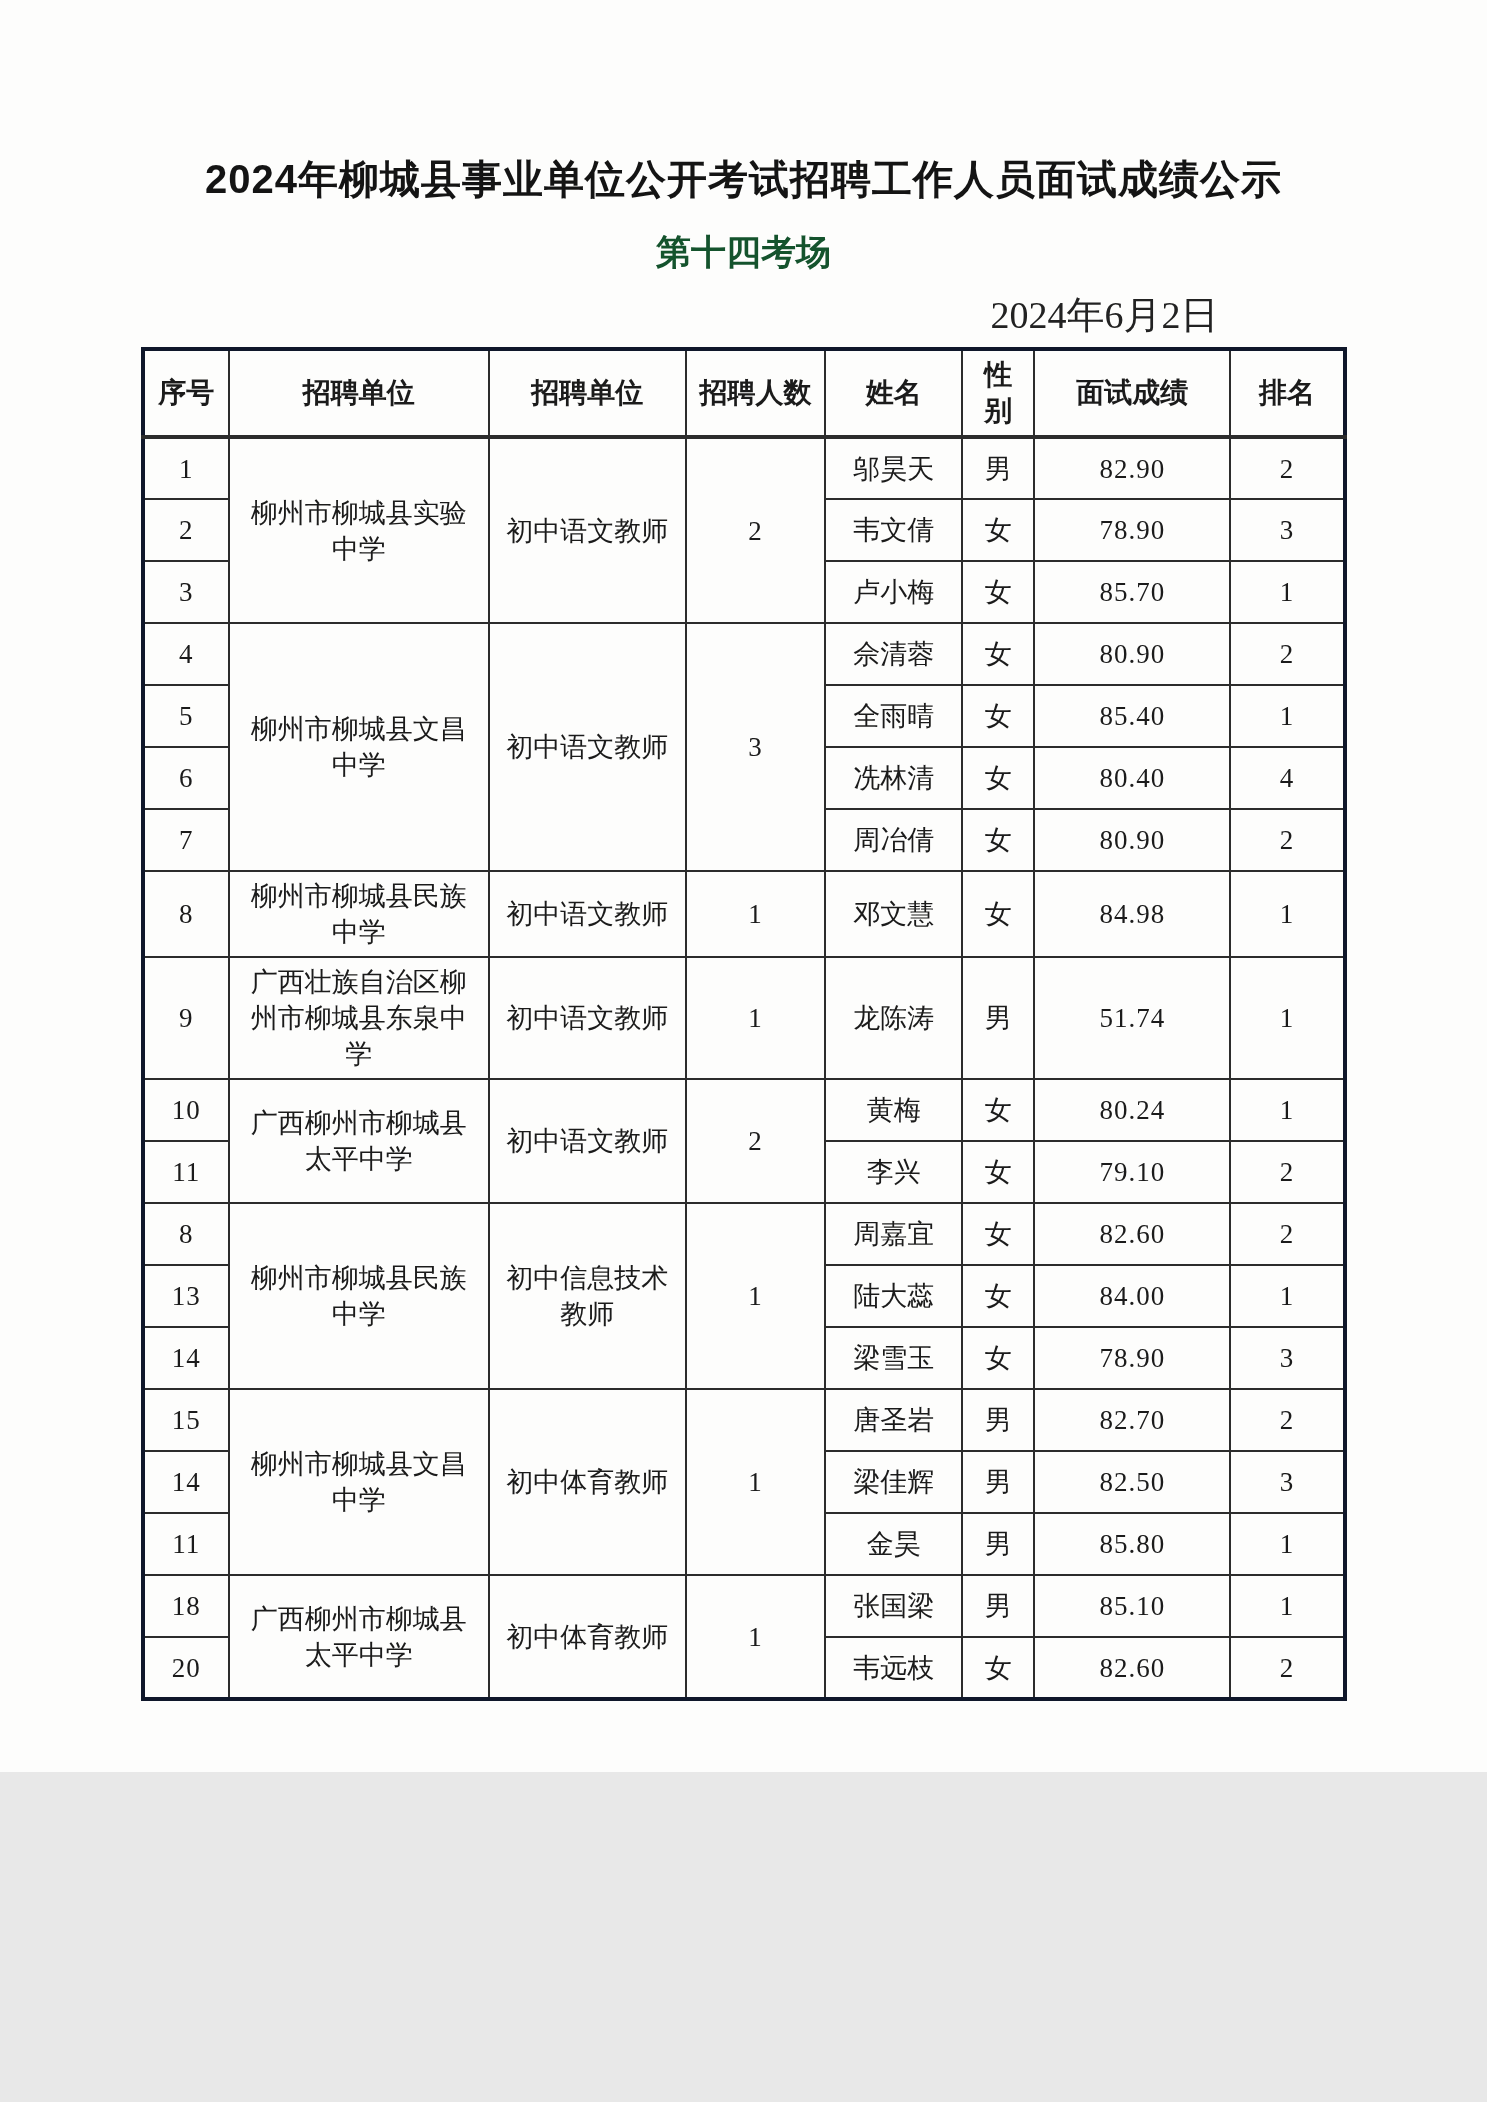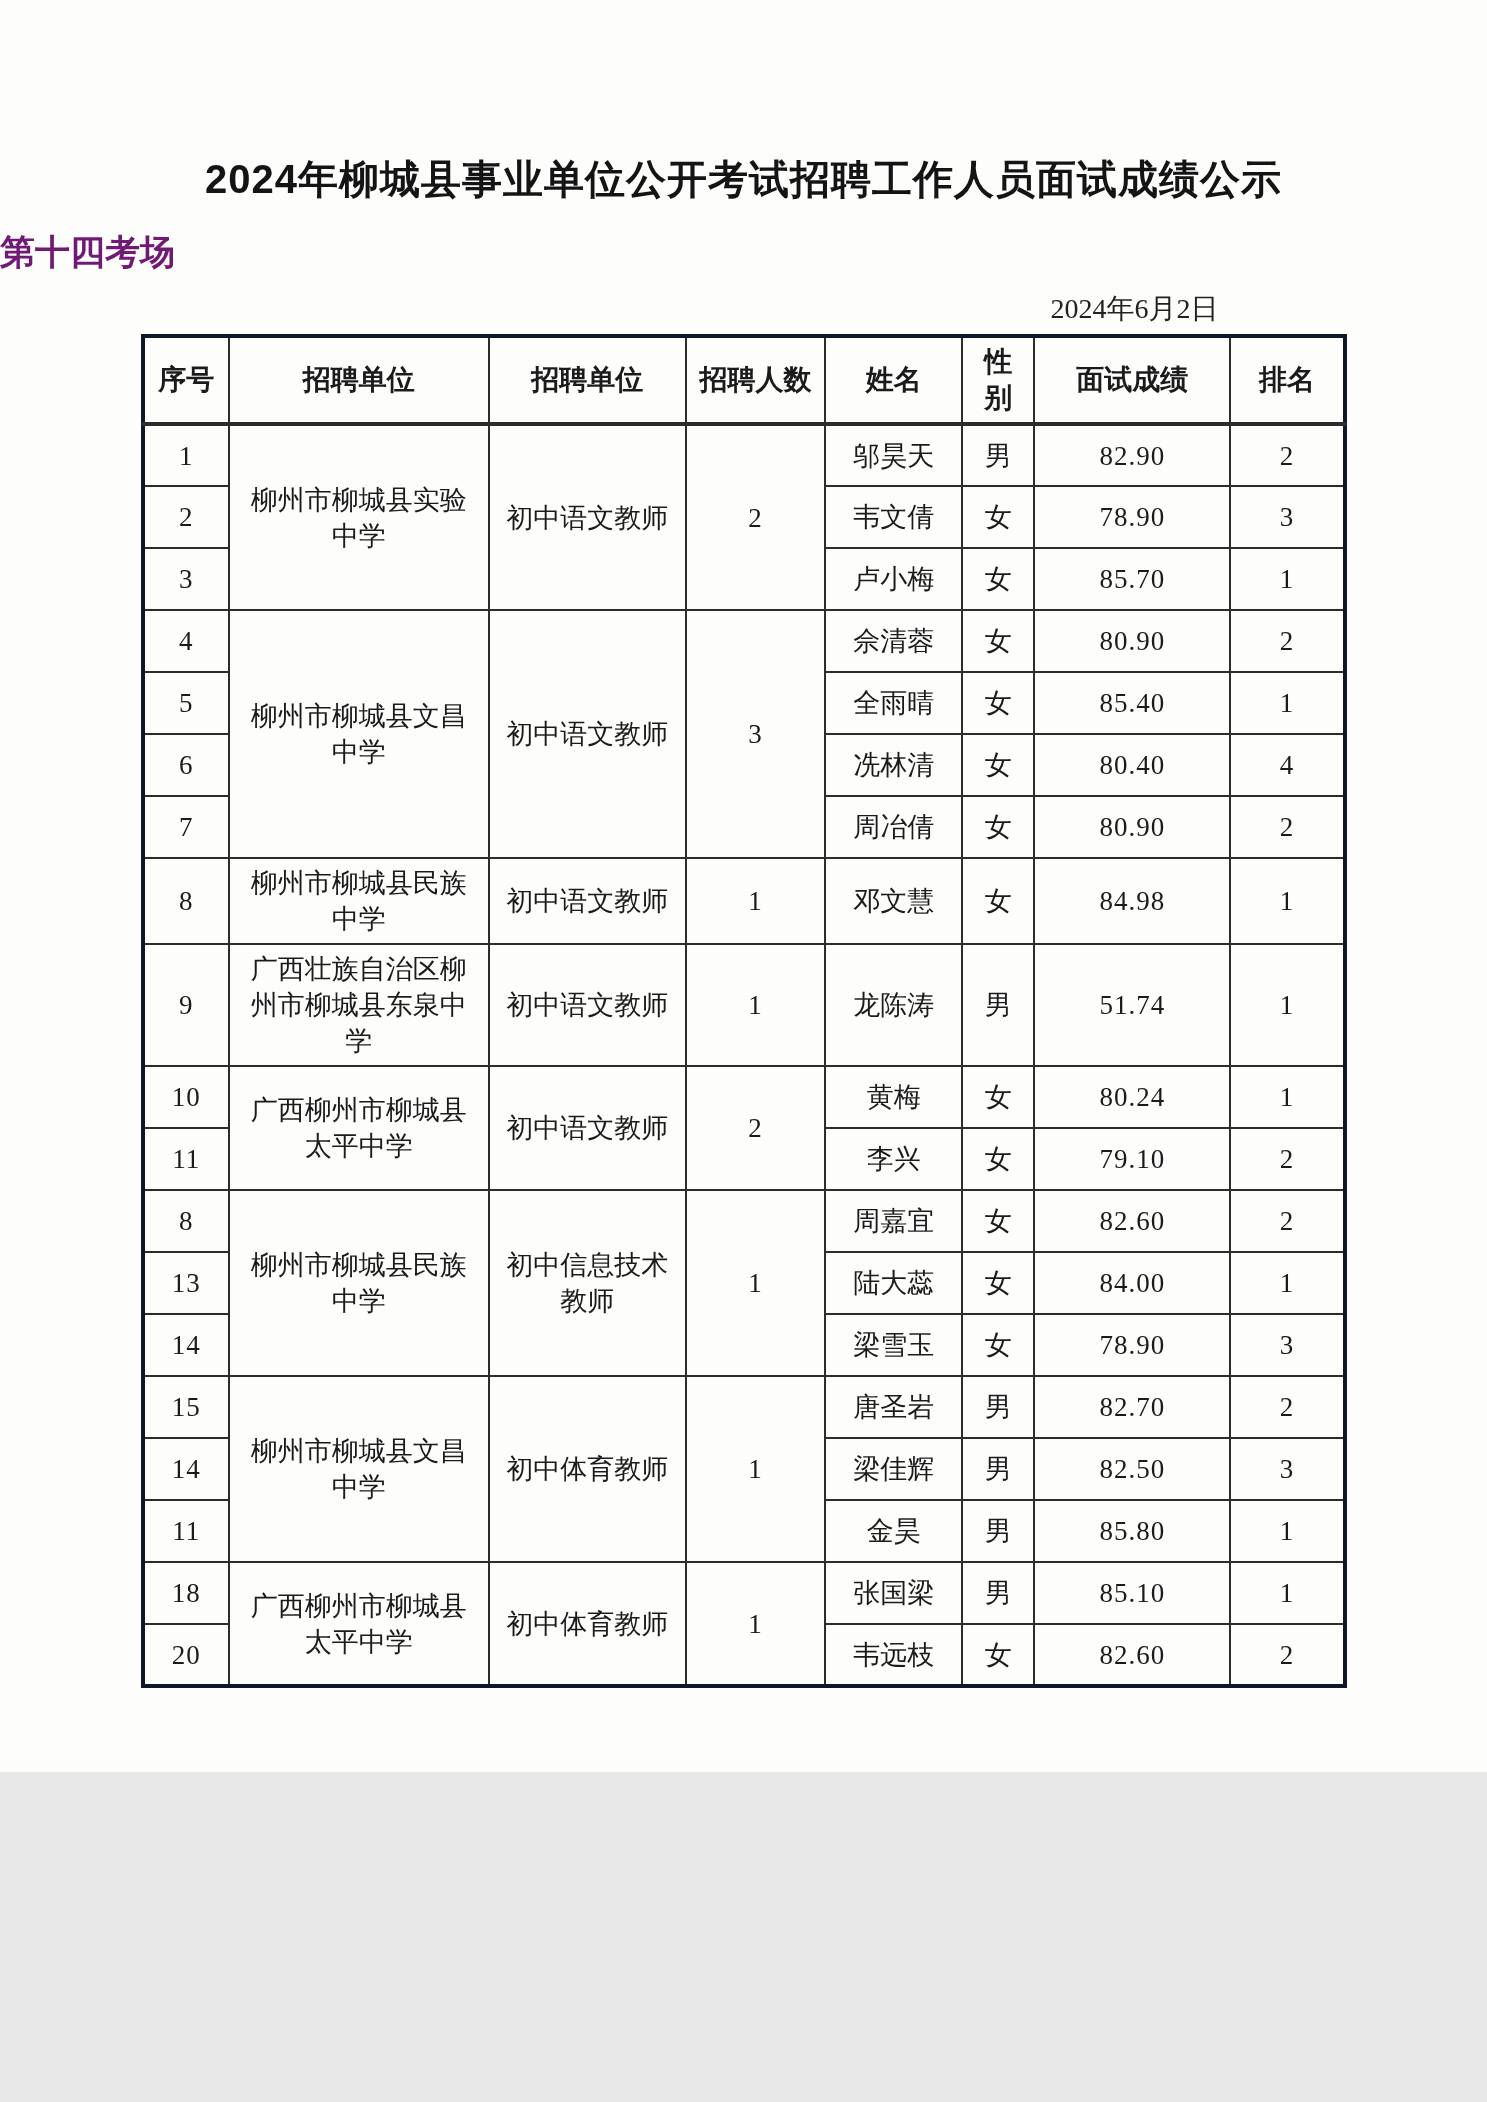--- a/index.html
+++ b/index.html
@@ -23,32 +23,33 @@
     text-align: center;
     font-family: "Liberation Sans", "DejaVu Sans", sans-serif;
     font-weight: bold;
     font-size: 40px;
     letter-spacing: 1px;
     color: #141414;
   }
   .subtitle {
     margin: 0;
     padding-top: 22px;
+    text-align: center;
     font-family: "Liberation Sans", "DejaVu Sans", sans-serif;
     font-weight: bold;
     font-size: 35px;
-    color: #701a75;
+    color: #14532d;
   }
   .date-line {
     width: 1206px;
     margin: 14px auto 6px auto;
     text-align: right;
     padding-right: 128px;
     box-sizing: border-box;
-    font-size: 28px;
+    font-size: 38px;
     color: #222;
   }
   table.score-table {
     width: 1206px;
     margin: 0 auto;
     border-collapse: collapse;
     table-layout: fixed;
     border: 4px solid #0f172a;
   }
   table.score-table th,

